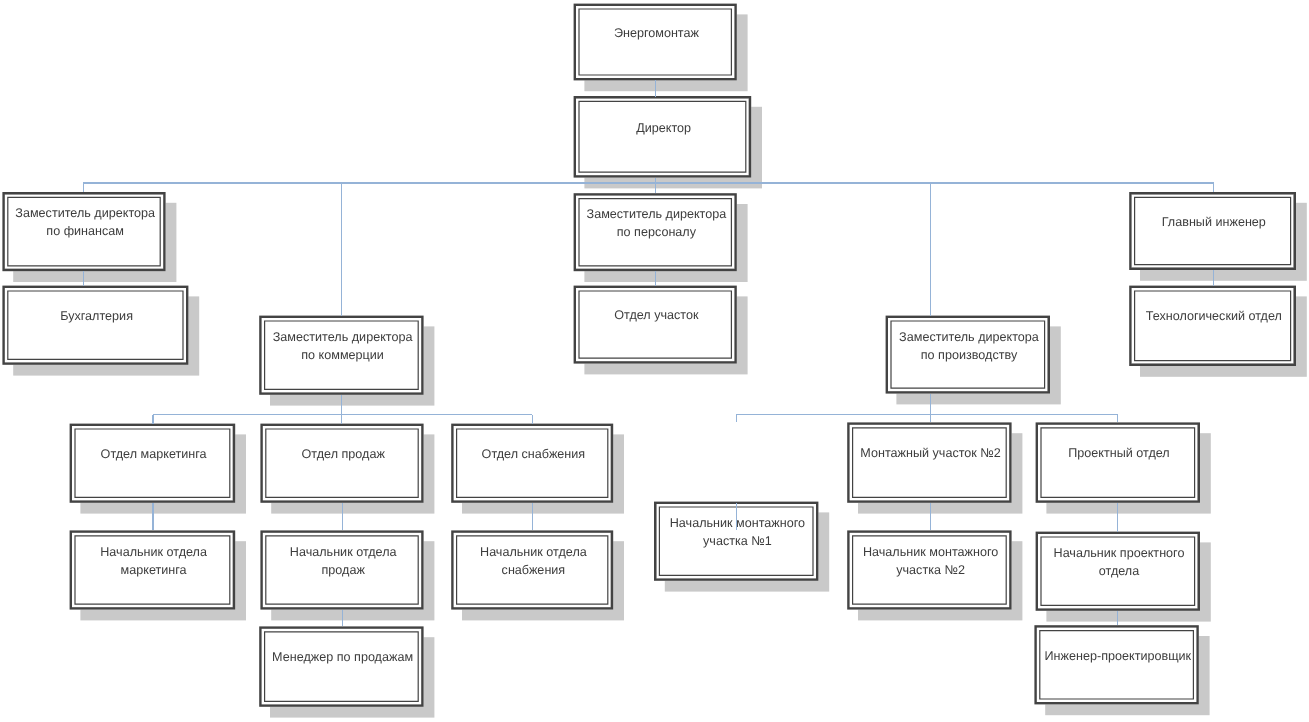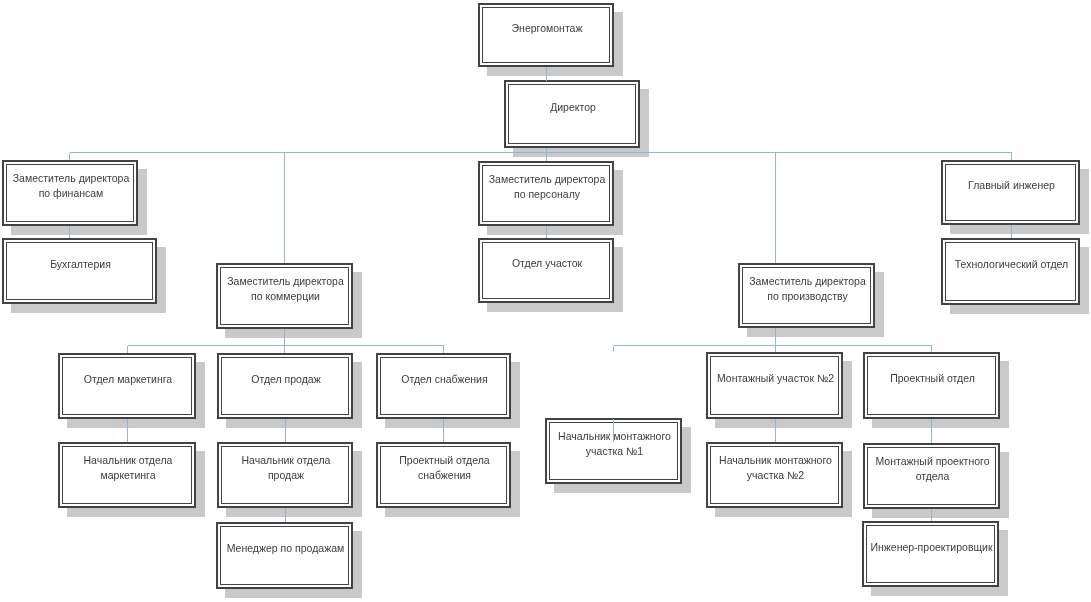--- a/index.html
+++ b/index.html
@@ -50,21 +50,21 @@
 </style>
 </head>
 <body>
 
 <div class="canvas">
 
   <div class="node" style="left:478px; top:3px;  width:136px; height:64px">
     <span class="lbl">Энергомонтаж</span>
   </div>
 
-  <div class="node" style="left:504px; top:80px; width:136px; height:68px">
+  <div class="node" style="left:478px; top:80px; width:148px; height:68px">
     <span class="lbl">Директор</span>
   </div>
 
   <div class="node" style="left:2px;   top:160px; width:136px; height:66px">
     <span class="lbl">Заместитель директора по финансам</span>
   </div>
   <div class="node" style="left:478px; top:161px; width:136px; height:65px">
     <span class="lbl">Заместитель директора по персоналу</span>
   </div>
   <div class="node" style="left:941px; top:160px; width:139px; height:65px">
@@ -104,30 +104,30 @@
     <span class="lbl">Проектный отдел</span>
   </div>
 
   <div class="node" style="left:58px;  top:442px; width:138px; height:66px">
     <span class="lbl">Начальник отдела маркетинга</span>
   </div>
   <div class="node" style="left:217px; top:442px; width:136px; height:66px">
     <span class="lbl">Начальник отдела продаж</span>
   </div>
   <div class="node" style="left:376px; top:442px; width:135px; height:66px">
-    <span class="lbl">Проектный отдела снабжения</span>
+    <span class="lbl">Начальник отдела снабжения</span>
   </div>
   <div class="node" style="left:545px; top:418px; width:137px; height:66px">
     <span class="lbl">Начальник монтажного участка №1</span>
   </div>
   <div class="node" style="left:706px; top:442px; width:137px; height:66px">
     <span class="lbl">Начальник монтажного участка №2</span>
   </div>
   <div class="node" style="left:863px; top:443px; width:137px; height:66px">
-    <span class="lbl">Монтажный проектного отдела</span>
+    <span class="lbl">Начальник проектного отдела</span>
   </div>
 
   <div class="node" style="left:216px; top:522px; width:137px; height:67px">
     <span class="lbl">Менеджер по продажам</span>
   </div>
   <div class="node" style="left:862px; top:521px; width:137px; height:66px">
     <span class="lbl">Инженер-проектировщик</span>
   </div>
 
   <svg class="connectors" viewBox="0 0 1091 602" xmlns="http://www.w3.org/2000/svg">

